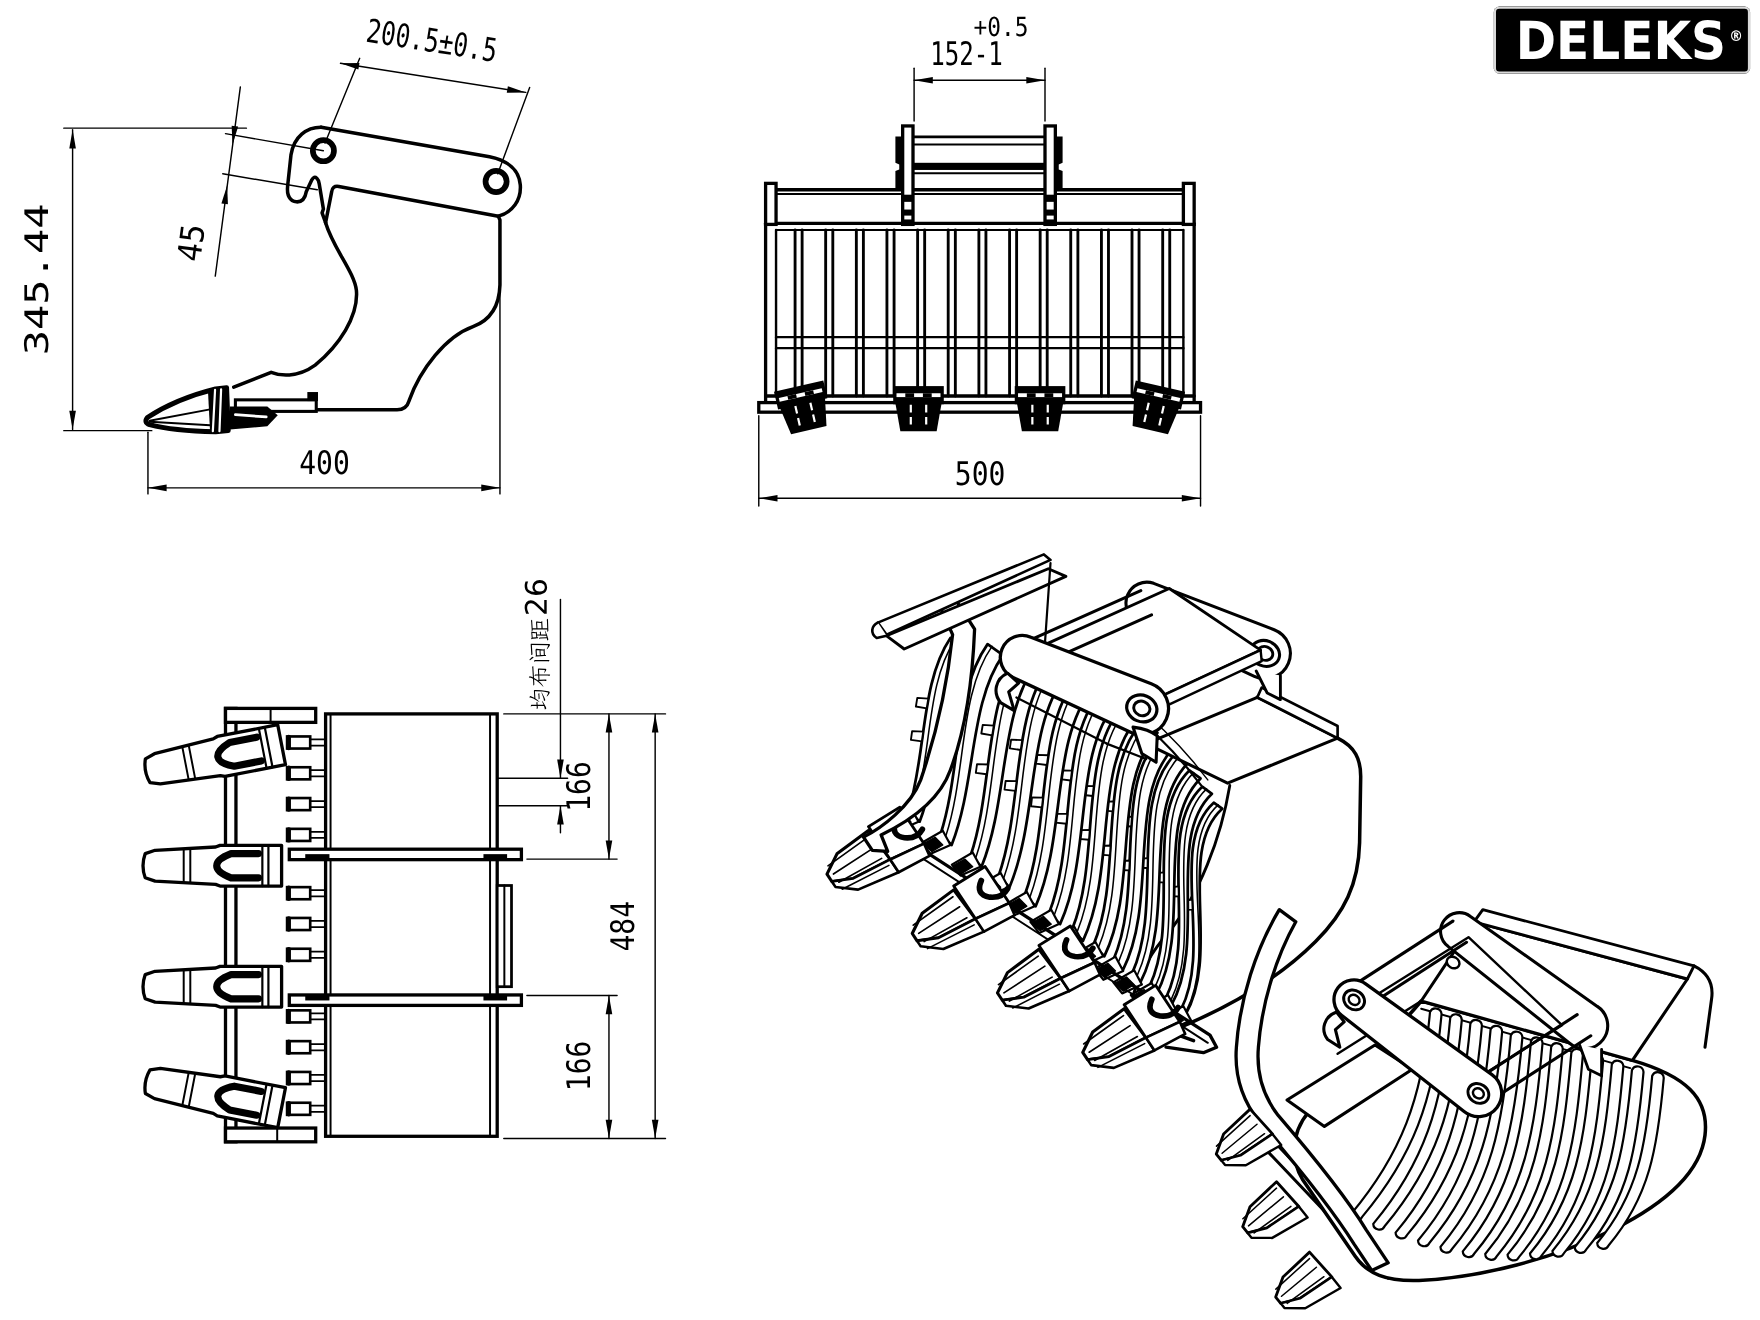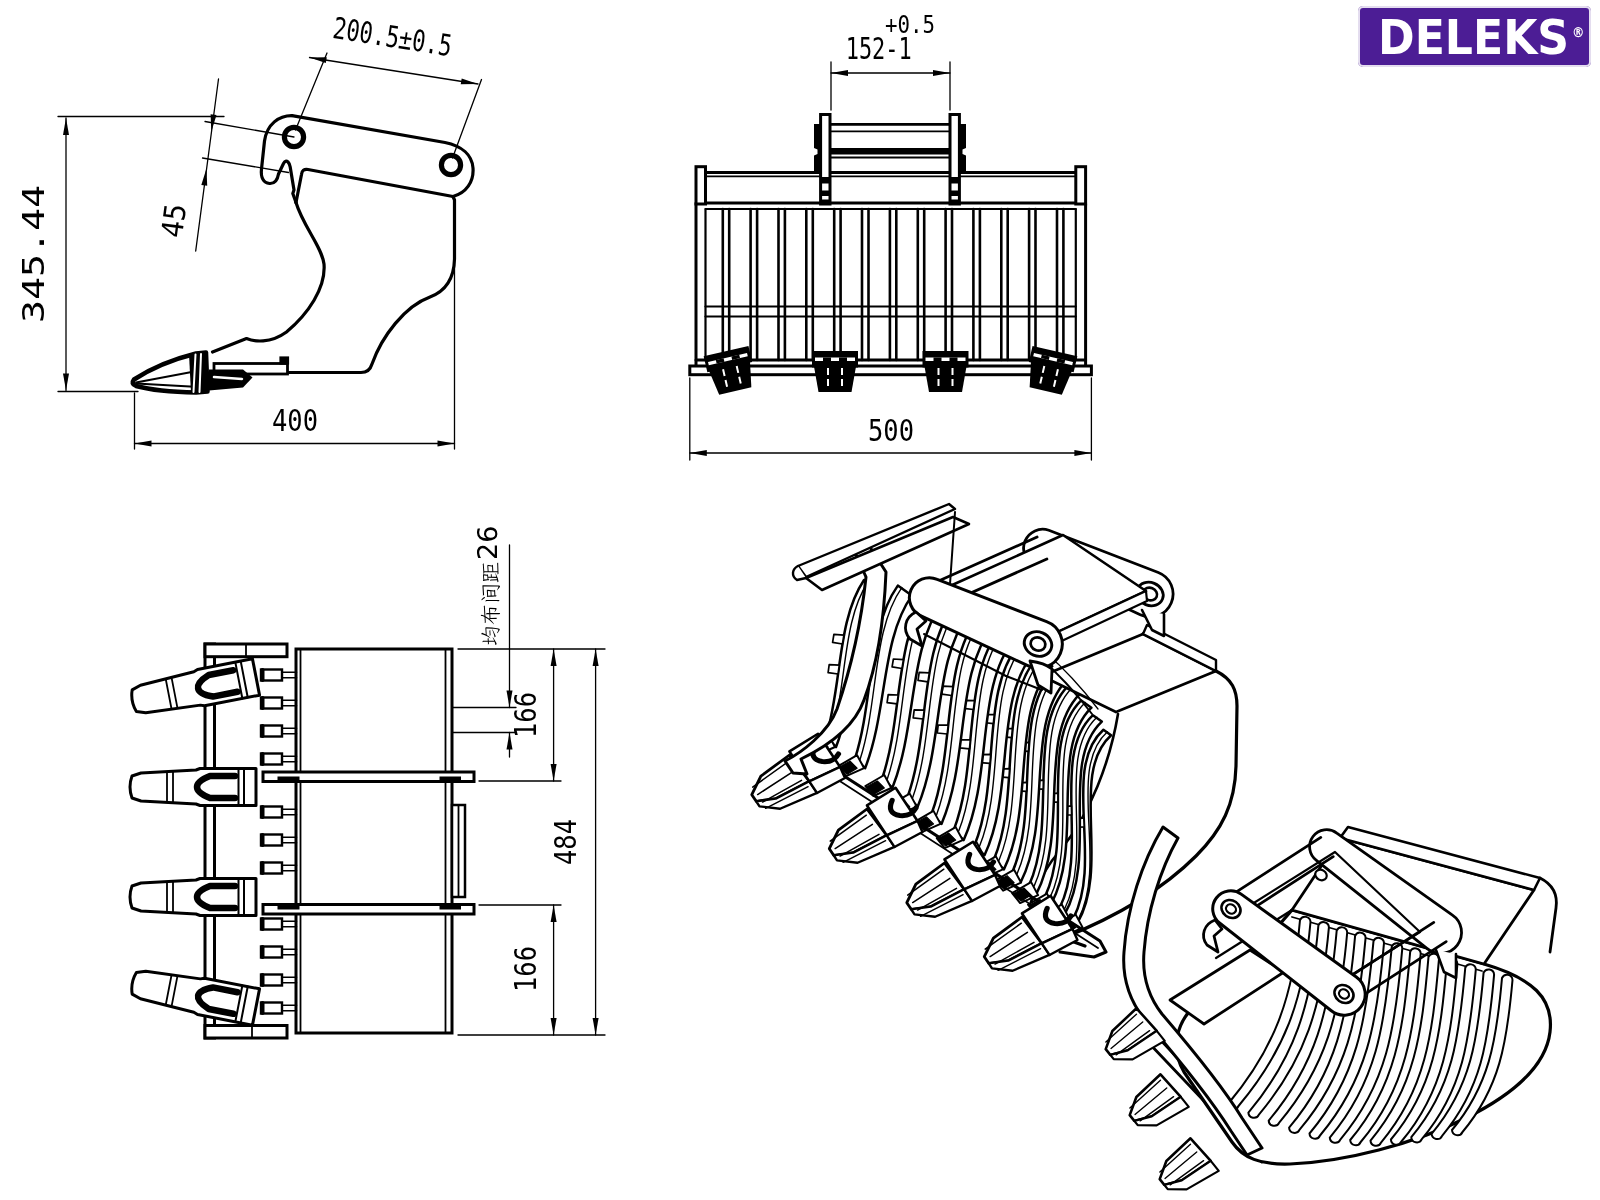--- a/index.html
+++ b/index.html
@@ -513,16 +513,16 @@
 <path d="M 1224.8,899.4 L 1320.8,837.4" fill="none" stroke="#000" stroke-width="2.8" stroke-linecap="round" stroke-linejoin="round"></path>
 <path d="M 1237.2,918.6 L 1333.2,856.6" fill="none" stroke="#000" stroke-width="2.8" stroke-linecap="round" stroke-linejoin="round"></path>
 <path d="M 1219.9,923.2 L 1331.0,1010.5 A 21.0,21.0 0 1 0 1356.3,977.0 L 1241.5,894.4 A 18.0,18.0 0 0 0 1219.9,923.2 Z" fill="#fff" stroke="#000" stroke-width="3.0" stroke-linecap="round" stroke-linejoin="round"></path>
 <ellipse cx="1231.0" cy="909.0" rx="10.0" ry="8.5" transform="rotate(35 1231.0 909.0)" fill="#fff" stroke="#000" stroke-width="2.6"></ellipse>
 <ellipse cx="1231.0" cy="909.0" rx="5.2" ry="4.4" transform="rotate(35 1231.0 909.0)" fill="#fff" stroke="#000" stroke-width="2.2"></ellipse>
 <ellipse cx="1344.0" cy="994.0" rx="10.0" ry="8.5" transform="rotate(35 1344.0 994.0)" fill="#fff" stroke="#000" stroke-width="2.6"></ellipse>
 <ellipse cx="1344.0" cy="994.0" rx="5.2" ry="4.4" transform="rotate(35 1344.0 994.0)" fill="#fff" stroke="#000" stroke-width="2.2"></ellipse>
 <path d="M 1215,920 C 1204,924 1200,936 1207,945 L 1218,952 L 1214,936 L 1222,929 Z" fill="#fff" stroke="#000" stroke-width="2.8" stroke-linecap="round" stroke-linejoin="round"></path>
 </g>
 </svg>
-<div class="logo-box" id="logobox" style="background: #4c1d95; justify-content: center;">
+<div class="logo-box" id="logobox" style="background: #000000; justify-content: center;">
  <div class="logo-inner"><span>DELEKS</span><span class="logo-reg">®</span></div>
 </div>
 
 
 </body></html>

